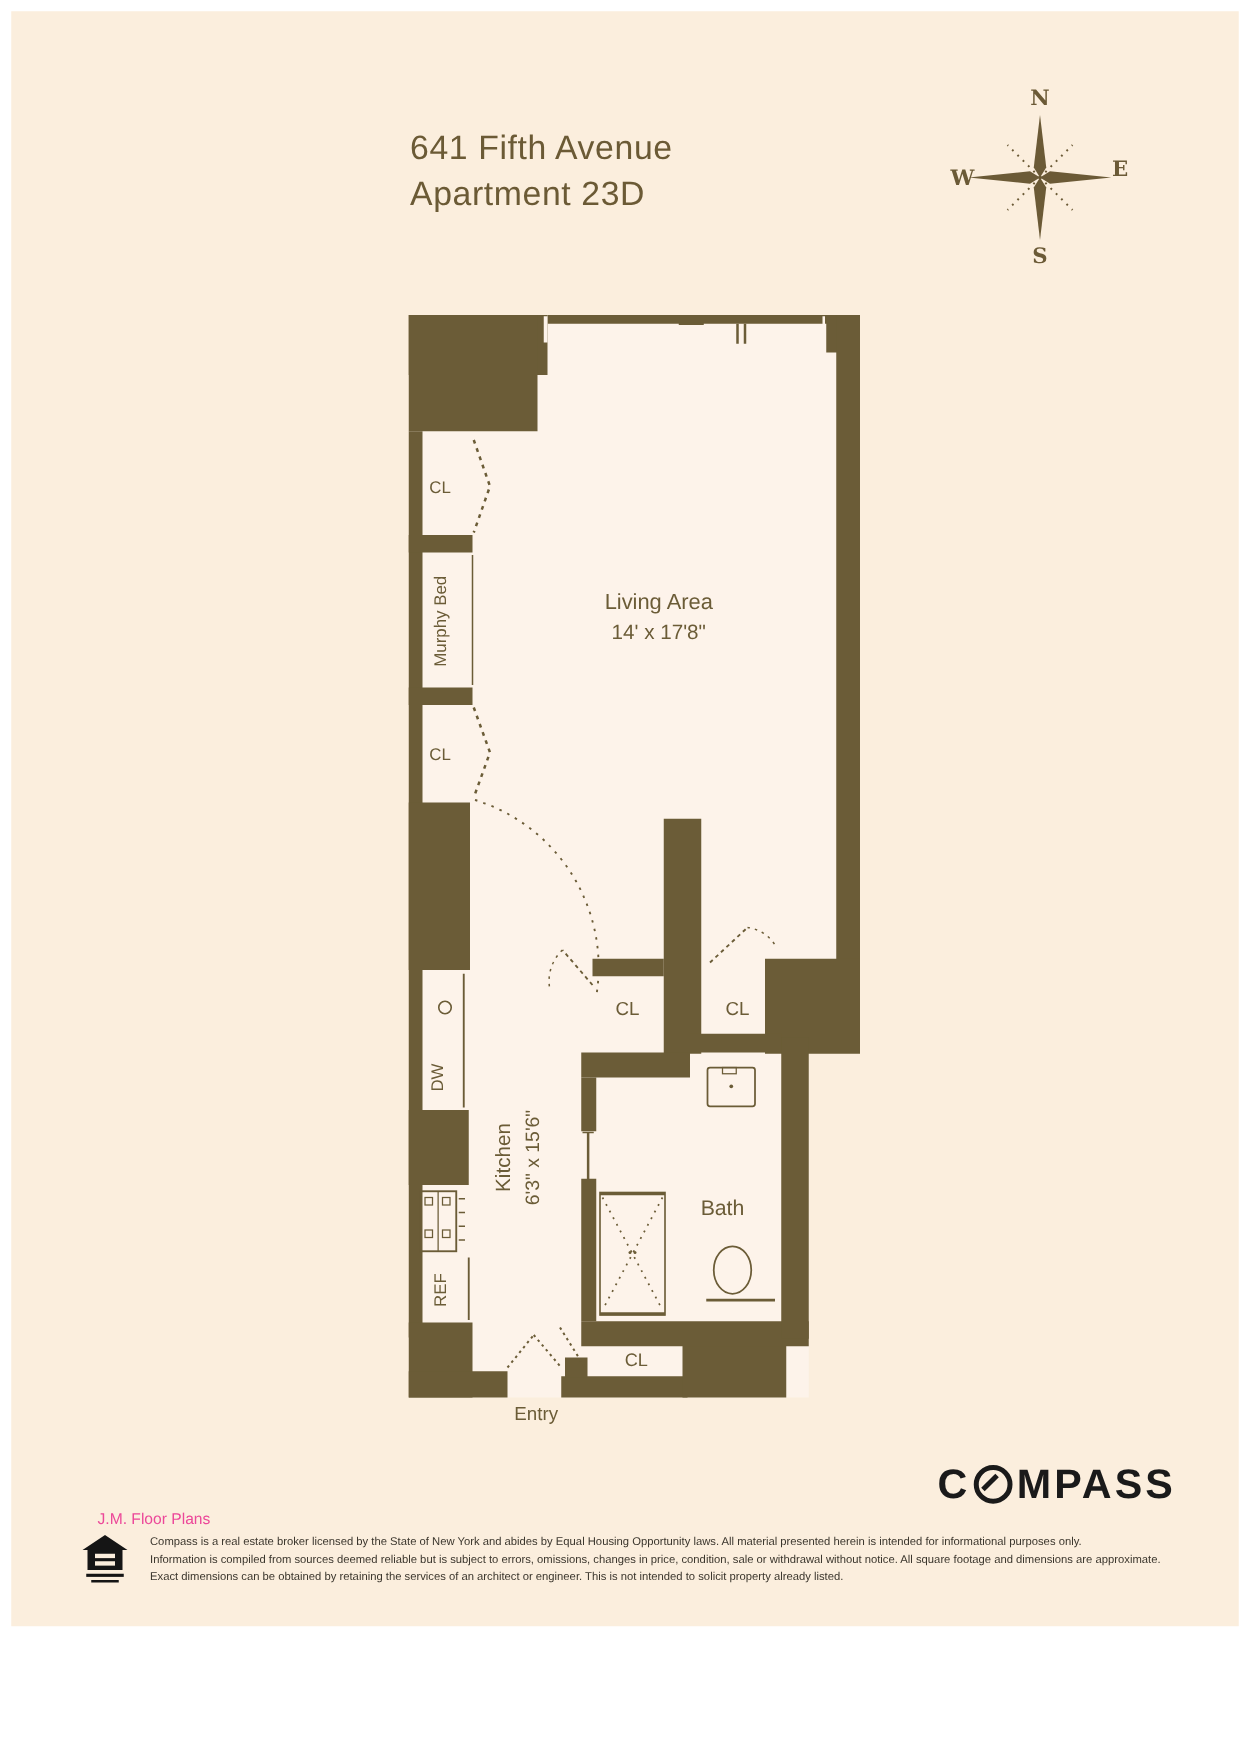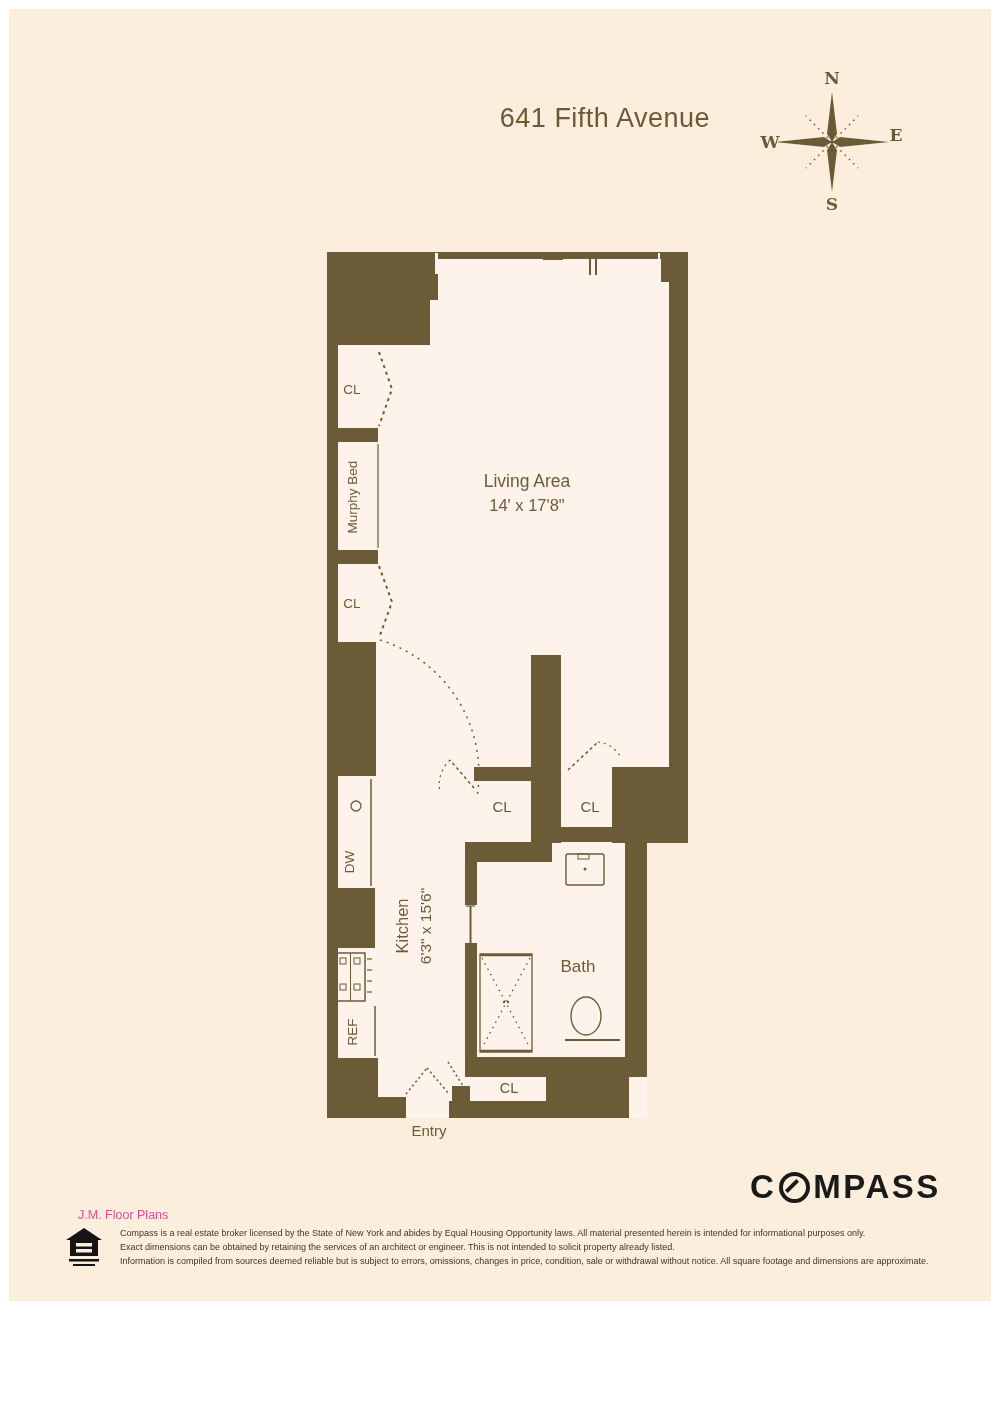--- a/index.html
+++ b/index.html
@@ -1,19 +1,19 @@
 <!DOCTYPE html>
 <html><head>
 <meta charset="utf-8">
 <style>
   html,body{margin:0;padding:0;}
   body{width:1000px;height:1409px;background:#ffffff;font-family:"Liberation Sans",sans-serif;}
   .page{position:relative;width:1000px;height:1409px;background:#ffffff;overflow:hidden;}
   .sheet{position:absolute;left:9px;top:9px;width:982px;height:1292px;background:#fbeedd;}
-  .title{position:absolute;left:310px;top:100px;width:400px;text-align:right;color:#6b5a35;
+  .title{position:absolute;left:328px;top:100px;width:400px;text-align:left;color:#6b5a35;
          font-size:27px;line-height:37px;letter-spacing:0.5px;}
   .rose{position:absolute;left:757px;top:64px;width:150px;height:150px;}
   .rose text{font-family:"DejaVu Serif",serif;font-weight:bold;fill:#6b5a36;font-size:17px;}
   .plan{position:absolute;left:322px;top:240px;width:372px;height:900px;}
   .plan text{font-family:"Liberation Sans",sans-serif;fill:#6b5c37;}
   .wall{fill:#6b5c37;}
   .fx{fill:none;stroke:#6b5c37;}
   .brand{position:absolute;left:750px;top:1168px;display:flex;align-items:center;
          color:#1a1a1a;font-size:33px;font-weight:bold;letter-spacing:2.5px;}
   .o-glyph{position:relative;width:23px;height:23px;border:4px solid #1a1a1a;border-radius:50%;
@@ -25,20 +25,21 @@
   .disc-text{font-size:9px;line-height:14px;color:#3a352c;white-space:nowrap;}
 </style>
 </head>
 <body>
 
 <div class="page">
   <div class="sheet"></div>
 
   <div class="title">
     <div>641 Fifth Avenue</div>
+    <div>Apartment 23D</div>
   </div>
 
   <svg class="rose" viewBox="0 0 150 150">
     <g stroke="#6b5a36" stroke-width="1.6" stroke-dasharray="1.5,4.5">
       <line x1="75" y1="78" x2="101" y2="52"></line>
       <line x1="75" y1="78" x2="101" y2="104"></line>
       <line x1="75" y1="78" x2="49" y2="52"></line>
       <line x1="75" y1="78" x2="49" y2="104"></line>
     </g>
     <g fill="#6b5a36">
@@ -171,17 +172,17 @@
   <div class="disclaimer">
     <svg width="40" height="44" viewBox="0 0 40 44">
       <path d="M20 2 L38 14 L34 14 L34 30 L6 30 L6 14 L2 14 Z" fill="#151515"></path>
       <rect x="12" y="17" width="16" height="3.5" fill="#fbeedd"></rect>
       <rect x="12" y="23" width="16" height="3.5" fill="#fbeedd"></rect>
       <rect x="5" y="33" width="30" height="2.5" fill="#151515"></rect>
       <rect x="9" y="38" width="22" height="2" fill="#151515"></rect>
     </svg>
     <div class="disc-text">
       <div>Compass is a real estate broker licensed by the State of New York and abides by Equal Housing Opportunity laws. All material presented herein is intended for informational purposes only.</div>
+      <div>Information is compiled from sources deemed reliable but is subject to errors, omissions, changes in price, condition, sale or withdrawal without notice. All square footage and dimensions are approximate.</div>
       <div>Exact dimensions can be obtained by retaining the services of an architect or engineer. This is not intended to solicit property already listed.</div>
-      <div>Information is compiled from sources deemed reliable but is subject to errors, omissions, changes in price, condition, sale or withdrawal without notice. All square footage and dimensions are approximate.</div>
     </div>
   </div>
 </div>
 
 </body></html>

